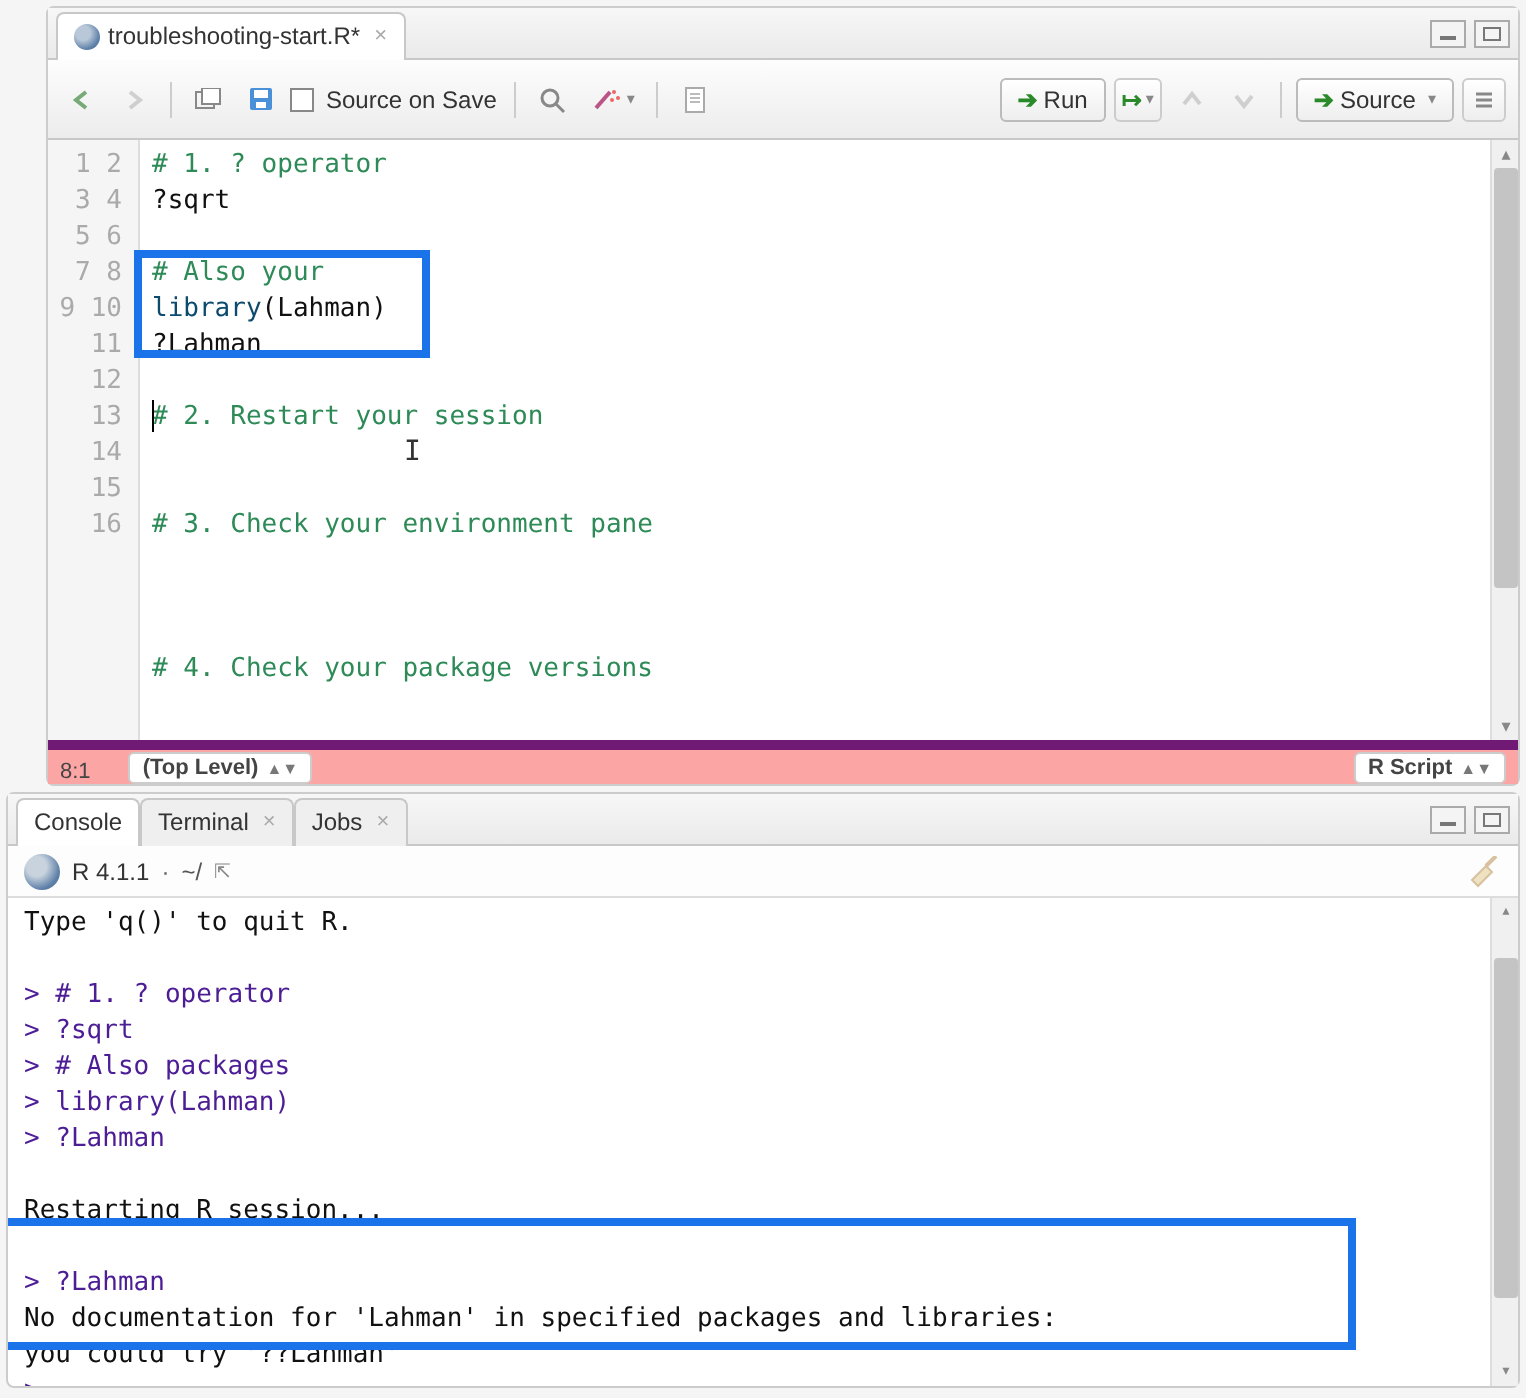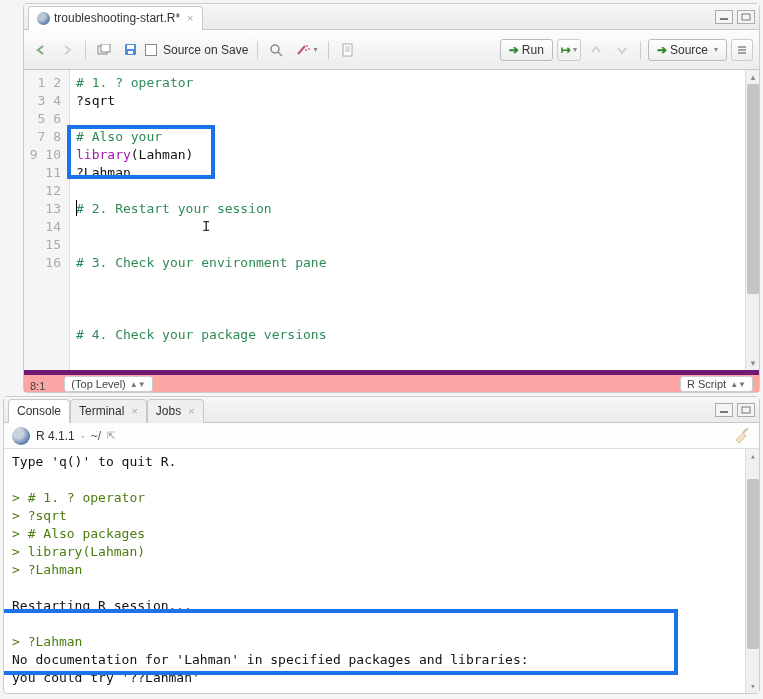--- a/index.html
+++ b/index.html
@@ -84,55 +84,55 @@
     background:#f5f5f5;border-right:1px solid #ddd;
     width:46px; text-align:right; padding:4px 8px 4px 0;
     color:#aaa; font:13px/18px "Lucida Console", Monaco, monospace;
   }
   .code {
     flex:1; padding:4px 6px; white-space:pre;
     font:13px/18px "Lucida Console", Monaco, monospace;
     color:#111; position:relative;
   }
   .cmt { color:#2e8b57; }
-  .kw  { color:#a21caf;text-align:right; }
+  .kw  { color:#0c4a6e;text-align:right; }
   .cursor-line{ position:absolute; left:0; width:1px; height:16px; background:#000; }
   .ibeam { position:absolute; font-size:14px; color:#333; }
 
   .hl-box{ position:absolute; border:4px solid #1a73e8; pointer-events:none;}
 
   .editor-scroll { position:absolute; right:0; top:0; bottom:0; width:14px; background:#f0f0f0; border-left:1px solid #ddd;}
   .scroll-thumb{position:absolute;left:1px;width:12px;background:#c4c4c4;border-radius:2px;}
   .scroll-up,.scroll-down{position:absolute;left:0;width:14px;height:14px;color:#888;font-size:9px;display:flex;align-items:center;justify-content:center;}
   .scroll-up{top:0;} .scroll-down{bottom:0;}
 
   .statusbar{
     display:flex;align-items:flex-end;
     border-top:5px solid #701a75;background:#fca5a5;height:22px;
     padding:0 6px;font-size:11px;color:#444;
   }
   .statusbar .right{margin-left:auto;display:flex;align-items:center;gap:3px;}
-  .dd{border:1px solid #ccc;border-radius:3px;padding:1px 6px;background:#fff;display:flex;align-items:center;gap:4px;}
+  .dd{border:1px solid #ccc;border-radius:3px;padding:1px 6px;background:#fff;display:flex;align-items:center;gap:4px;font-weight:bold;}
   .dd .car{font-size:8px;color:#777;}
 
   
   .console-sub{
     display:flex;align-items:center;gap:6px;
     height:26px;padding:0 8px;
     border-bottom:1px solid #ddd;background:#fdfdfd;
   }
   .rbig{width:18px;height:18px;border-radius:50%;
         background: radial-gradient(circle at 35% 35%, #c8d3de 30%, #5b7da6 70%);}
   .brush{margin-left:auto;color:#caa;opacity:0.7;}
   .console-body{
     flex:1;overflow:auto;padding:4px 8px 6px 8px;
     font:13px/18px "Lucida Console", Monaco, monospace;
     white-space:pre;color:#111;position:relative;
   }
-  .pr{color:#4d7c0f;}
+  .pr{color:#4c1d95;}
 
   svg{display:block;}
 </style>
 </head>
 <body>
 
 <div class="pane source-pane">
   <div class="tabbar">
     <div class="tab">
       <span class="rlogo"></span>

